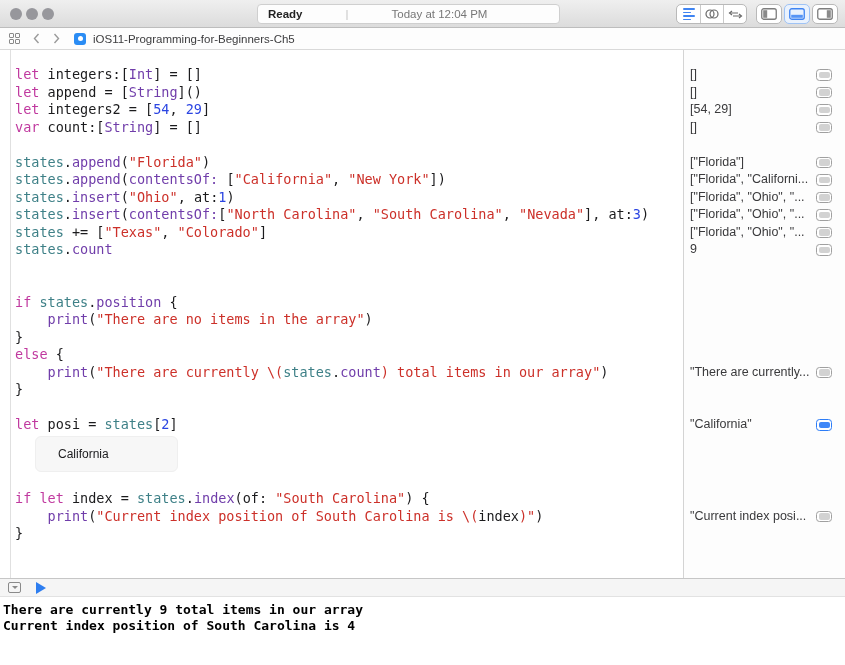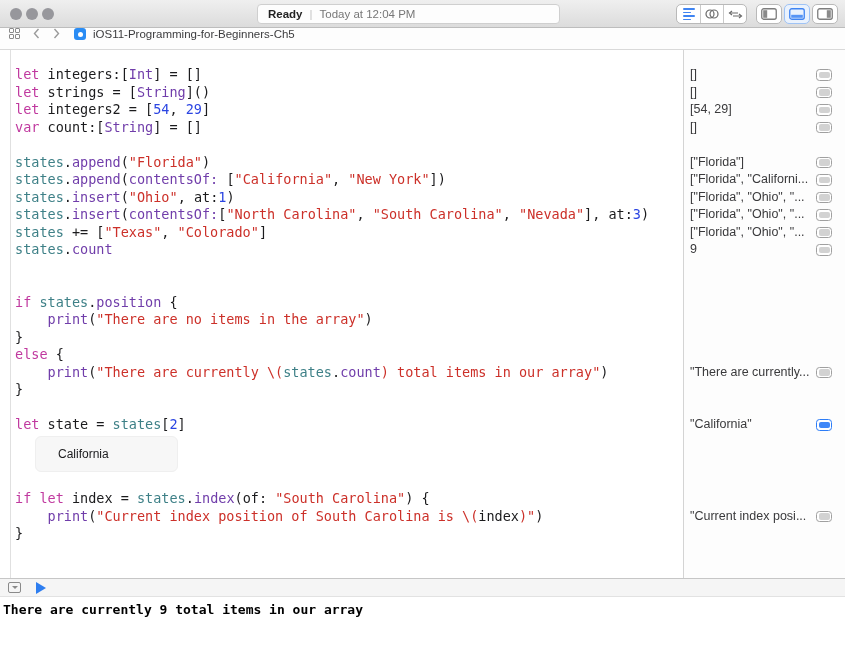--- a/index.html
+++ b/index.html
@@ -8,39 +8,39 @@
   .window { position:relative; width:845px; height:665px; background:#fff; overflow:hidden; }
 
   
   .toolbar { position:absolute; left:0; top:0; width:845px; height:28px;
     background:linear-gradient(#efefef,#dcdcdc); border-bottom:1px solid #bdbdbd; }
   .traffic { position:absolute; top:8px; width:12px; height:12px; border-radius:50%;
     background:#97979c; }
   .t-close{ left:10px; } .t-min{ left:26px; } .t-zoom{ left:42px; }
   .activity { position:absolute; left:257px; top:4px; width:303px; height:20px;
     background:#fdfdfd; border:1px solid #cfcfcf; border-radius:4px;
-    display:flex; align-items:center; padding-left:10px; font-size:11.5px; color:#777; }
+    display:flex; align-items:center; padding-left:10px; font-size:11.5px; color:#777;gap:36px; }
   .activity .ready { font-weight:bold; color:#222; }
   .activity .sep { color:#c4c4c4; margin:0 7px; }
   .seg-group { position:absolute; left:676px; top:4px; height:20px; display:flex;
     border:1px solid #b9b9b9; border-radius:5px; background:#fff; overflow:hidden; }
   .seg { width:23px; height:100%; display:flex; align-items:center; justify-content:center; }
   .seg + .seg { border-left:1px solid #c9c9c9; }
   .lines-icon { display:flex; flex-direction:column; gap:2px; }
   .lines-icon i { display:block; height:1.5px; background:#3f84f2; border-radius:1px; }
   .li1{width:12px;} .li2{width:8px;} .li3{width:12px;} .li4{width:8px;}
   .panel-group { position:absolute; left:756px; top:4px; height:20px; display:flex; gap:2px; }
   .panel-btn { width:26px; height:20px; border:1px solid #b9b9b9; border-radius:5px;
     background:#fff; display:flex; align-items:center; justify-content:center; }
   .panel-btn.active { border-color:#9fc3f5; background:#eaf2fd; }
 
   
   .jumpbar { position:absolute; left:0; top:28px; width:845px; height:22px;
     background:#fdfdfd; border-bottom:1px solid #d9d9d9;
-    display:flex; align-items:flex-start; font-size:11.5px; color:#3c3c3e; }
+    display:flex; align-items:center; font-size:11.5px; color:#3c3c3e; }
   .grid-icon { display:grid; grid-template-columns:5px 5px; grid-template-rows:5px 5px;
     gap:1px; margin-left:9px; }
   .grid-icon i { border:1px solid #8a8a8a; border-radius:1px; }
   .nav-chev { margin-left:13px; color:#9a9a9a; font-size:13px; line-height:1; }
   .file-icon { width:12px; height:12px; border-radius:3px; background:#2a8cf4;
     margin-left:14px; position:relative; }
   .file-icon::after { content:""; position:absolute; left:3.5px; top:3.5px; width:5px; height:5px;
     border-radius:50%; background:#fff; }
   .filename { margin-left:7px; }
 
@@ -169,40 +169,40 @@
         </svg>
     </span>
     <span class="file-icon"></span>
     <span class="filename">iOS11-Programming-for-Beginners-Ch5</span>
   </div>
 
   <div class="main">
     <div class="gutter-line"></div>
     <div class="editor">
         <div class="code-line"><span class="tk-kw">let</span><span class="tk-pl"> integers:[</span><span class="tk-ty">Int</span><span class="tk-pl">] = []</span></div>
-        <div class="code-line"><span class="tk-kw">let</span><span class="tk-pl"> strings = [</span><span class="tk-ty">String</span><span class="tk-pl">]()</span></div>
+        <div class="code-line"><span class="tk-kw">let</span><span class="tk-pl"> append = [</span><span class="tk-ty">String</span><span class="tk-pl">]()</span></div>
         <div class="code-line"><span class="tk-kw">let</span><span class="tk-pl"> integers2 = [</span><span class="tk-num">54</span><span class="tk-pl">, </span><span class="tk-num">29</span><span class="tk-pl">]</span></div>
         <div class="code-line"><span class="tk-kw">var</span><span class="tk-pl"> count:[</span><span class="tk-ty">String</span><span class="tk-pl">] = []</span></div>
         <div class="code-line"></div>
         <div class="code-line"><span class="tk-va">states</span><span class="tk-pl">.</span><span class="tk-ty">append</span><span class="tk-pl">(</span><span class="tk-st">"Florida"</span><span class="tk-pl">)</span></div>
         <div class="code-line"><span class="tk-va">states</span><span class="tk-pl">.</span><span class="tk-ty">append</span><span class="tk-pl">(</span><span class="tk-ty">contentsOf:</span><span class="tk-pl"> [</span><span class="tk-st">"California"</span><span class="tk-pl">, </span><span class="tk-st">"New York"</span><span class="tk-pl">])</span></div>
         <div class="code-line"><span class="tk-va">states</span><span class="tk-pl">.</span><span class="tk-ty">insert</span><span class="tk-pl">(</span><span class="tk-st">"Ohio"</span><span class="tk-pl">, at:</span><span class="tk-num">1</span><span class="tk-pl">)</span></div>
         <div class="code-line"><span class="tk-va">states</span><span class="tk-pl">.</span><span class="tk-ty">insert</span><span class="tk-pl">(</span><span class="tk-ty">contentsOf:</span><span class="tk-pl">[</span><span class="tk-st">"North Carolina"</span><span class="tk-pl">, </span><span class="tk-st">"South Carolina"</span><span class="tk-pl">, </span><span class="tk-st">"Nevada"</span><span class="tk-pl">], at:</span><span class="tk-num">3</span><span class="tk-pl">)</span></div>
         <div class="code-line"><span class="tk-va">states</span><span class="tk-pl"> += [</span><span class="tk-st">"Texas"</span><span class="tk-pl">, </span><span class="tk-st">"Colorado"</span><span class="tk-pl">]</span></div>
         <div class="code-line"><span class="tk-va">states</span><span class="tk-pl">.</span><span class="tk-ty">count</span></div>
         <div class="code-line"></div>
         <div class="code-line"></div>
         <div class="code-line"><span class="tk-kw">if</span><span class="tk-pl"> </span><span class="tk-va">states</span><span class="tk-pl">.</span><span class="tk-ty">position</span><span class="tk-pl"> {</span></div>
         <div class="code-line"><span class="tk-pl">    </span><span class="tk-ty">print</span><span class="tk-pl">(</span><span class="tk-st">"There are no items in the array"</span><span class="tk-pl">)</span></div>
         <div class="code-line"><span class="tk-pl">}</span></div>
         <div class="code-line"><span class="tk-kw">else</span><span class="tk-pl"> {</span></div>
         <div class="code-line"><span class="tk-pl">    </span><span class="tk-ty">print</span><span class="tk-pl">(</span><span class="tk-st">"There are currently \(</span><span class="tk-va">states</span><span class="tk-pl">.</span><span class="tk-ty">count</span><span class="tk-st">)</span><span class="tk-st"> total items in our array"</span><span class="tk-pl">)</span></div>
         <div class="code-line"><span class="tk-pl">}</span></div>
         <div class="code-line"></div>
-        <div class="code-line"><span class="tk-kw">let</span><span class="tk-pl"> state = </span><span class="tk-va">states</span><span class="tk-pl">[</span><span class="tk-num">2</span><span class="tk-pl">]</span></div>
+        <div class="code-line"><span class="tk-kw">let</span><span class="tk-pl"> posi = </span><span class="tk-va">states</span><span class="tk-pl">[</span><span class="tk-num">2</span><span class="tk-pl">]</span></div>
         <div class="inline-result">California</div>
         <div class="code-line"></div>
         <div class="code-line"><span class="tk-kw">if</span><span class="tk-pl"> </span><span class="tk-kw">let</span><span class="tk-pl"> index = </span><span class="tk-va">states</span><span class="tk-pl">.</span><span class="tk-ty">index</span><span class="tk-pl">(of: </span><span class="tk-st">"South Carolina"</span><span class="tk-pl">) {</span></div>
         <div class="code-line"><span class="tk-pl">    </span><span class="tk-ty">print</span><span class="tk-pl">(</span><span class="tk-st">"Current index position of South Carolina is \(</span><span class="tk-pl">index</span><span class="tk-st">)"</span><span class="tk-pl">)</span></div>
         <div class="code-line"><span class="tk-pl">}</span></div>
       </div>
     <div class="results">
         <div class="result-row" style="top: 16px;">
           <span class="result-text">[]</span>
           <span class="ql-btn"></span>
@@ -260,15 +260,16 @@
 
   <div class="debugbar">
     <span class="toggle-debug">
         <i></i>
       </span>
     <span class="play-btn"></span>
   </div>
 
   <div class="console">
     <div>There are currently 9 total items in our array</div>
+    <div>Current index position of South Carolina is 4</div>
   </div>
 
 </div>
 
 </body></html>

